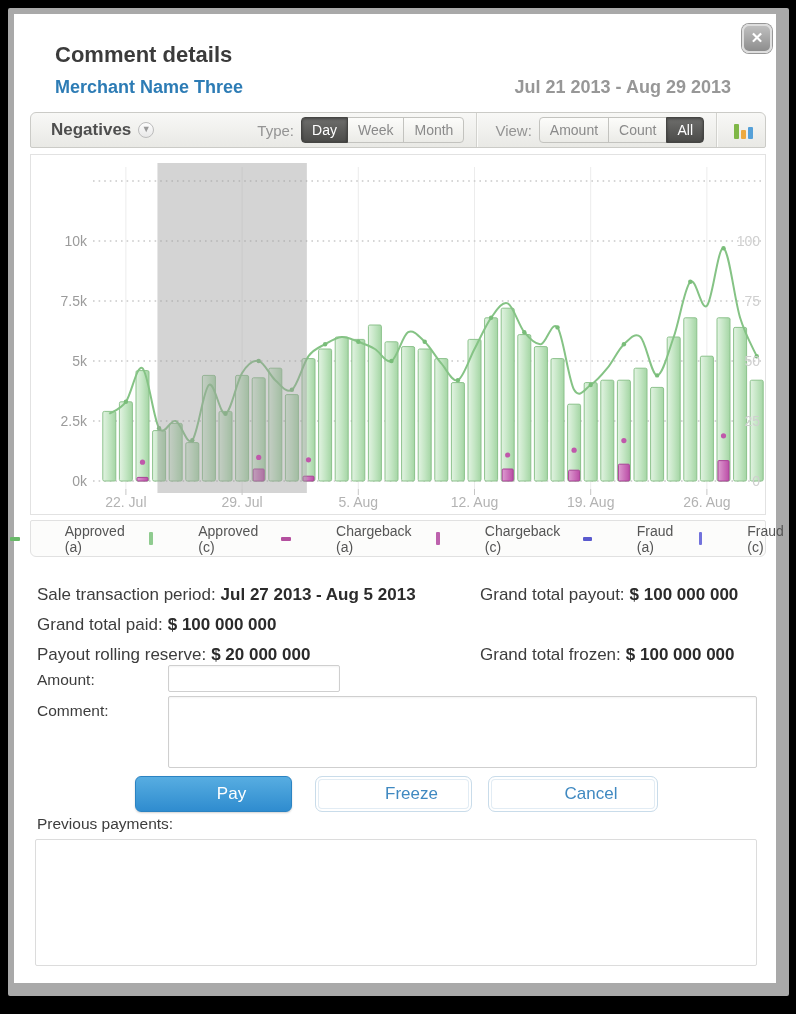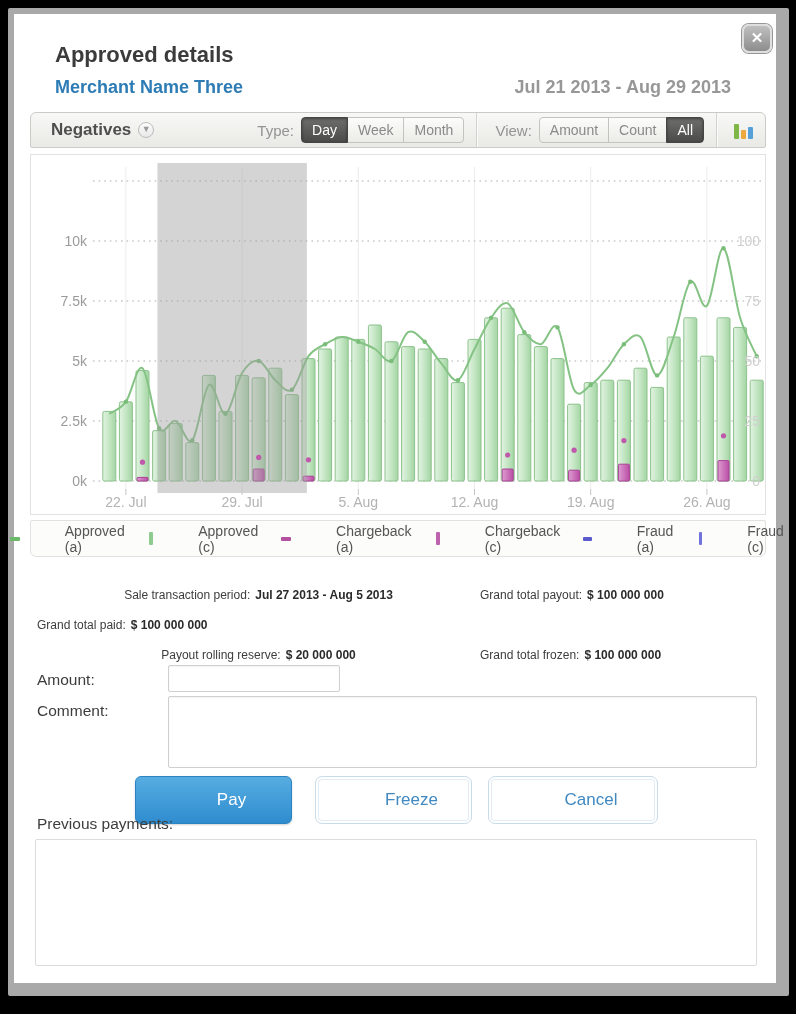--- a/index.html
+++ b/index.html
@@ -43,47 +43,47 @@
   .legend-panel { margin-top:5px; height:37px; border:1px solid #e1e1e1; background:#fcfcfb;
                   border-radius:2px 2px 6px 6px; display:flex; align-items:center; justify-content:center; }
   .leg-item { display:flex; align-items:center; margin:0 11px; cursor:pointer; }
   .leg-item .mk { display:inline-block; margin-right:5px; border-radius:1px; }
   .leg-item .mk.dash { width:12px; height:4px; }
   .leg-item .mk.bar { width:5px; height:13px; }
   .leg-item .lt { font-size:14px; color:#555;margin-left:40px; }
 
   .details { position:absolute; left:23px; top:566px; width:716px; }
   .det-row { display:flex; height:30px; align-items:center; }
-  .det-cell { font-size:12px; color:#3d3d3d;text-align:center; }
+  .det-cell { font-size:17px; color:#3d3d3d; }
   .det-cell.l { width:443px; }
   .det-cell b { color:#2b2b2b; margin-left:5px; }
 
   .form-label { position:absolute; font-size:15.5px; color:#3d3d3d; }
   .inp { position:absolute; border:1px solid #cfcfcf; border-radius:2px; background:#fff;
          box-shadow:inset 0 1px 2px rgba(0,0,0,.05); font-family:inherit; font-size:14px; padding:3px 6px; }
 
-  .btn { position:absolute; height:48px; font-family:inherit; font-size:17px; cursor:pointer;padding-left:36px; }
+  .btn { position:absolute; height:36px; font-family:inherit; font-size:17px; cursor:pointer;padding-left:36px; }
   .btn-pay { left:121px; top:762px; width:157px; color:#fff; border:1px solid #2b83c2; border-radius:6px;
              background:linear-gradient(#57ade1,#2f8ccf); box-shadow:0 1px 2px rgba(0,0,0,.18); }
   .btn-light { color:#4089c1; background:#fff; border:1px solid #c9dcea; border-radius:7px;
                box-shadow:inset 0 0 0 2px #fff, inset 0 0 0 3px #e2ecf4; }
   .btn-freeze { left:301px; top:762px; width:157px; }
   .btn-cancel { left:474px; top:762px; width:170px; }
 
   .prev-box { position:absolute; left:21px; top:825px; width:722px; height:127px;
               border:1px solid #dcdcdc; border-radius:2px; background:#fff; }
 </style>
 </head>
 <body>
 
 <div class="window">
   <div class="content">
     <div class="close-btn">✕</div>
 
-    <div class="title">Approved details</div>
+    <div class="title">Comment details</div>
     <div class="merchant">Merchant Name Three</div>
     <div class="daterange">Jul 21 2013 - Aug 29 2013</div>
 
     <div class="widget">
       <div class="toolbar">
         <span class="neg-label">Negatives</span>
         <span class="drop-circle">▼</span>
         <span class="tb-spacer"></span>
         <span class="tb-label">Type:</span>
         <span class="seg" id="type-seg">

